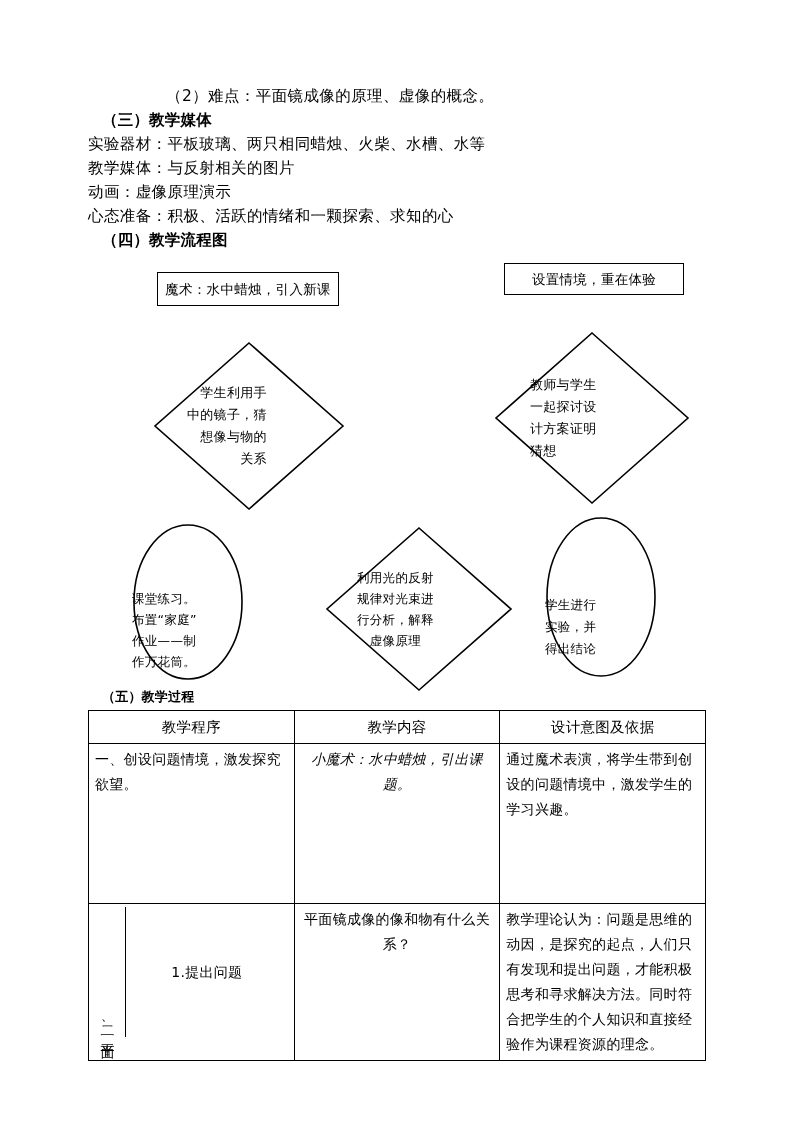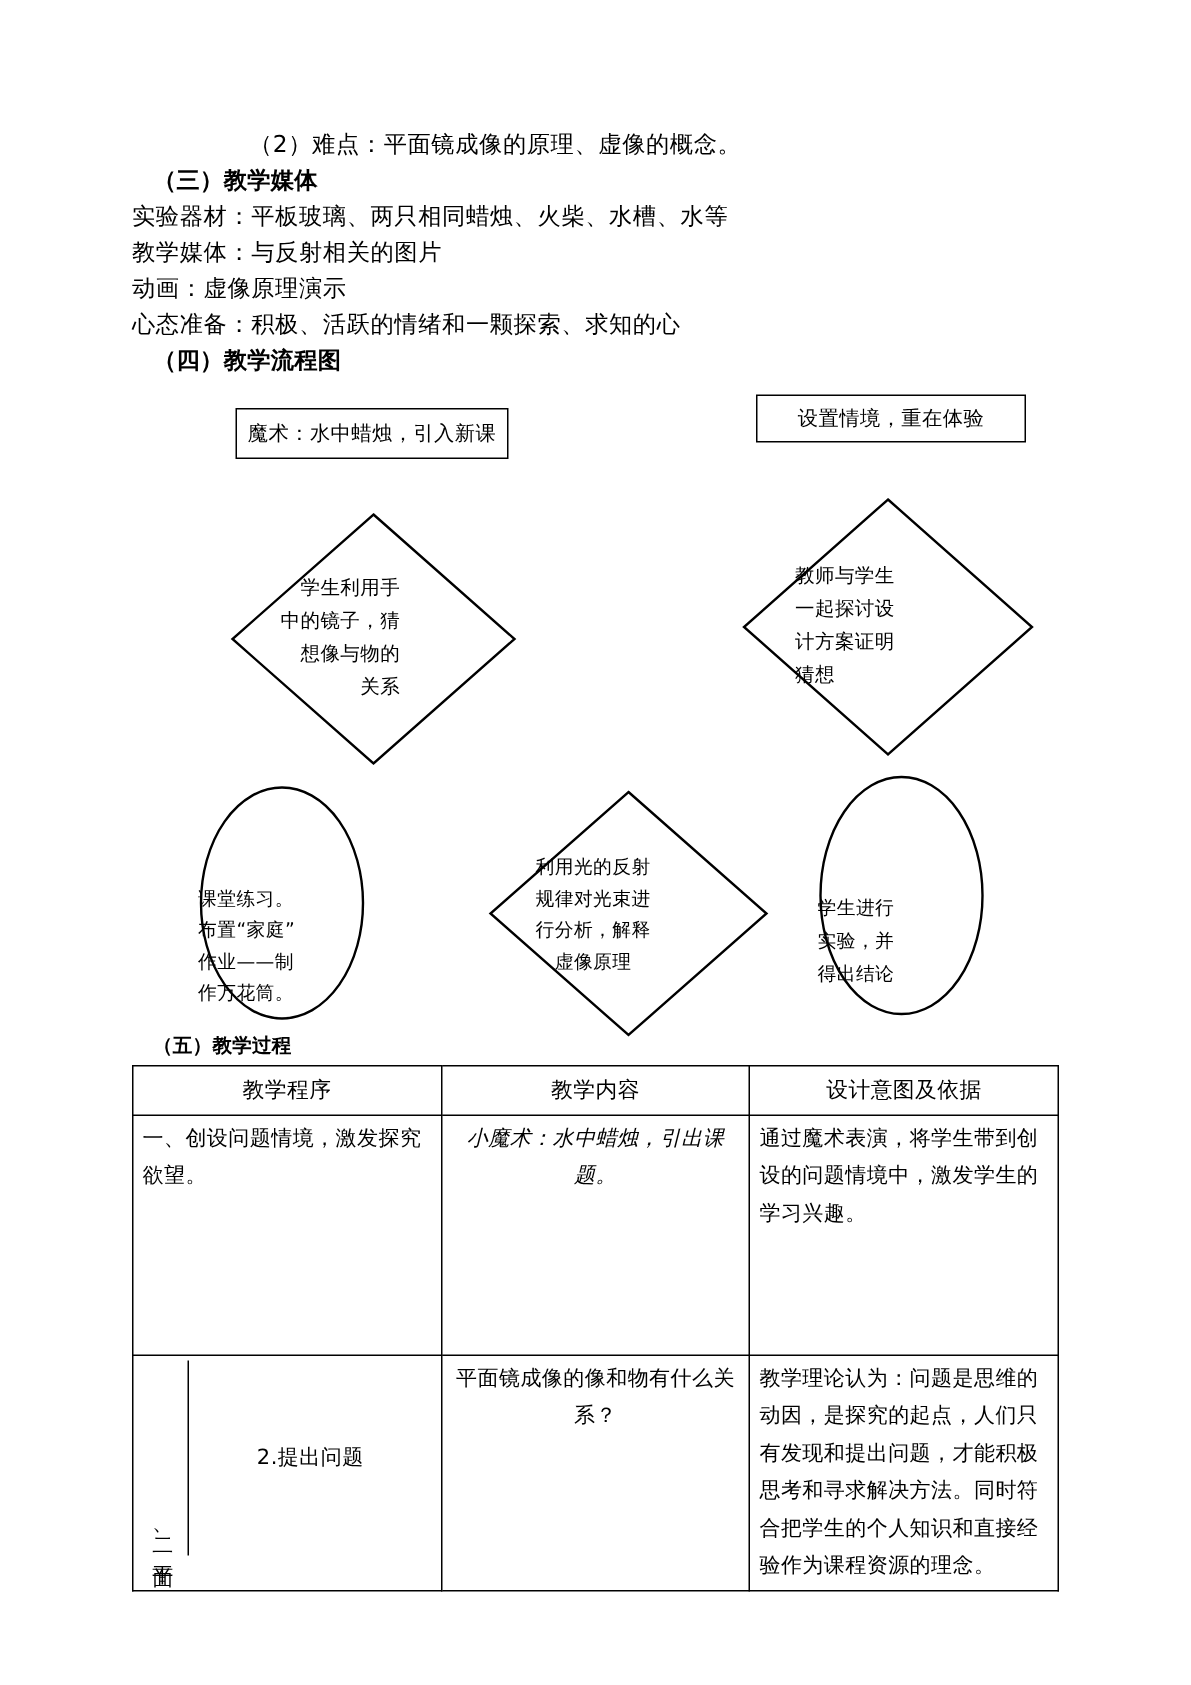--- a/index.html
+++ b/index.html
@@ -265,21 +265,21 @@
         <td class="c-cont italic-cell">小魔术：水中蜡烛，引出课题。</td>
         <td class="c-idea">通过魔术表演，将学生带到创设的问题情境中，激发学生的学习兴趣。</td>
       </tr>
       <tr style="height:148px;">
         <td class="c-prog no-pad">
           <div class="row2-left">
             <div class="vcol">
               <span class="vertical-label">二、平面</span>
             </div>
             <div class="subcol">
-              <span class="sub-label">2.提出问题</span>
+              <span class="sub-label">1.提出问题</span>
             </div>
           </div>
         </td>
         <td class="c-cont content-center">平面镜成像的像和物有什么关系？</td>
         <td class="c-idea">教学理论认为：问题是思维的动因，是探究的起点，人们只有发现和提出问题，才能积极思考和寻求解决方法。同时符合把学生的个人知识和直接经验作为课程资源的理念。</td>
       </tr>
     </tbody>
   </table>
 
 </div>

